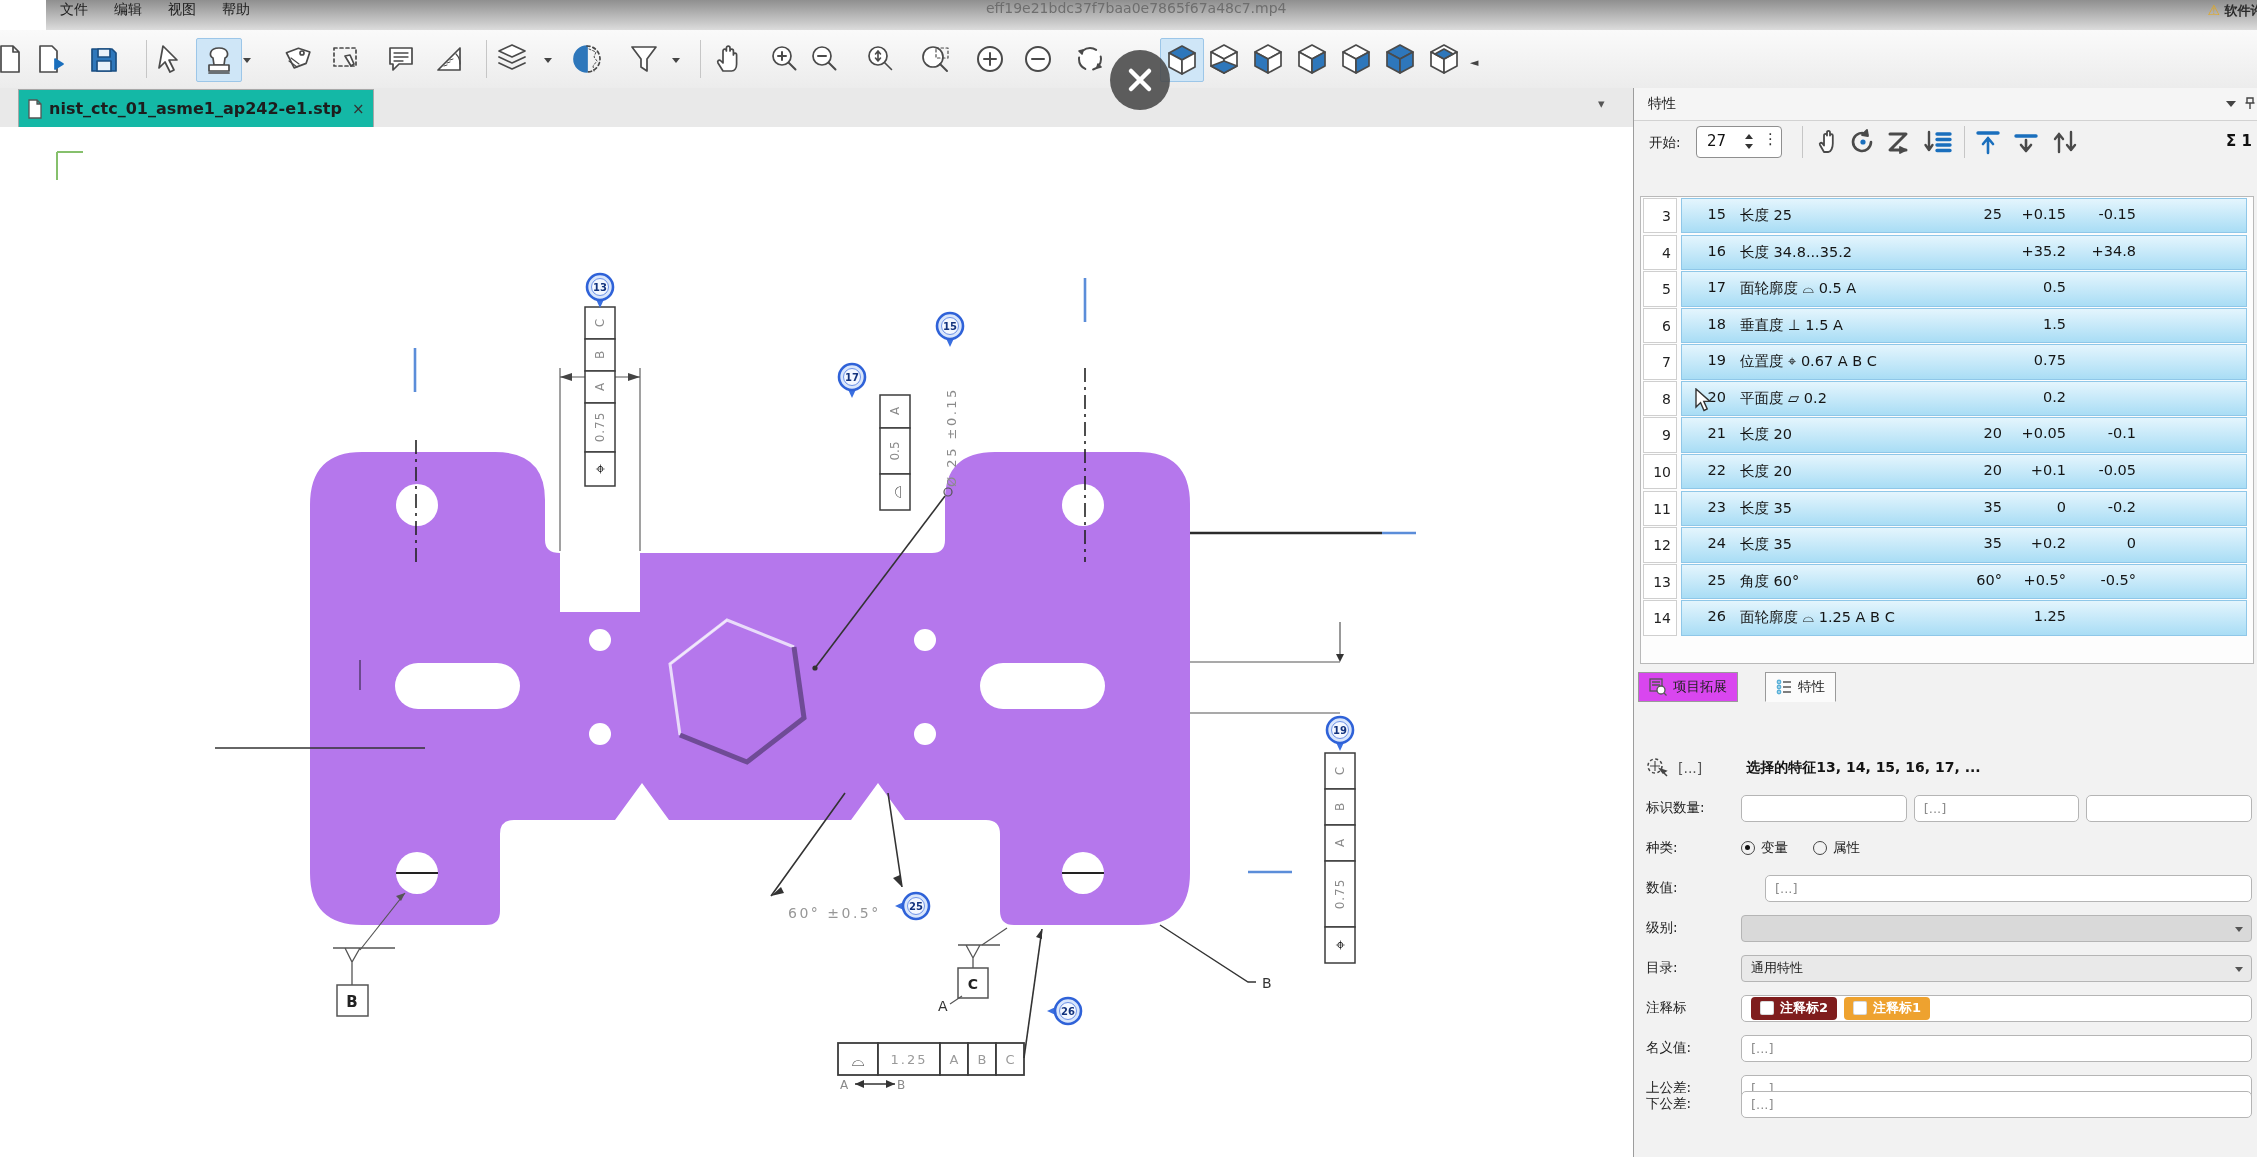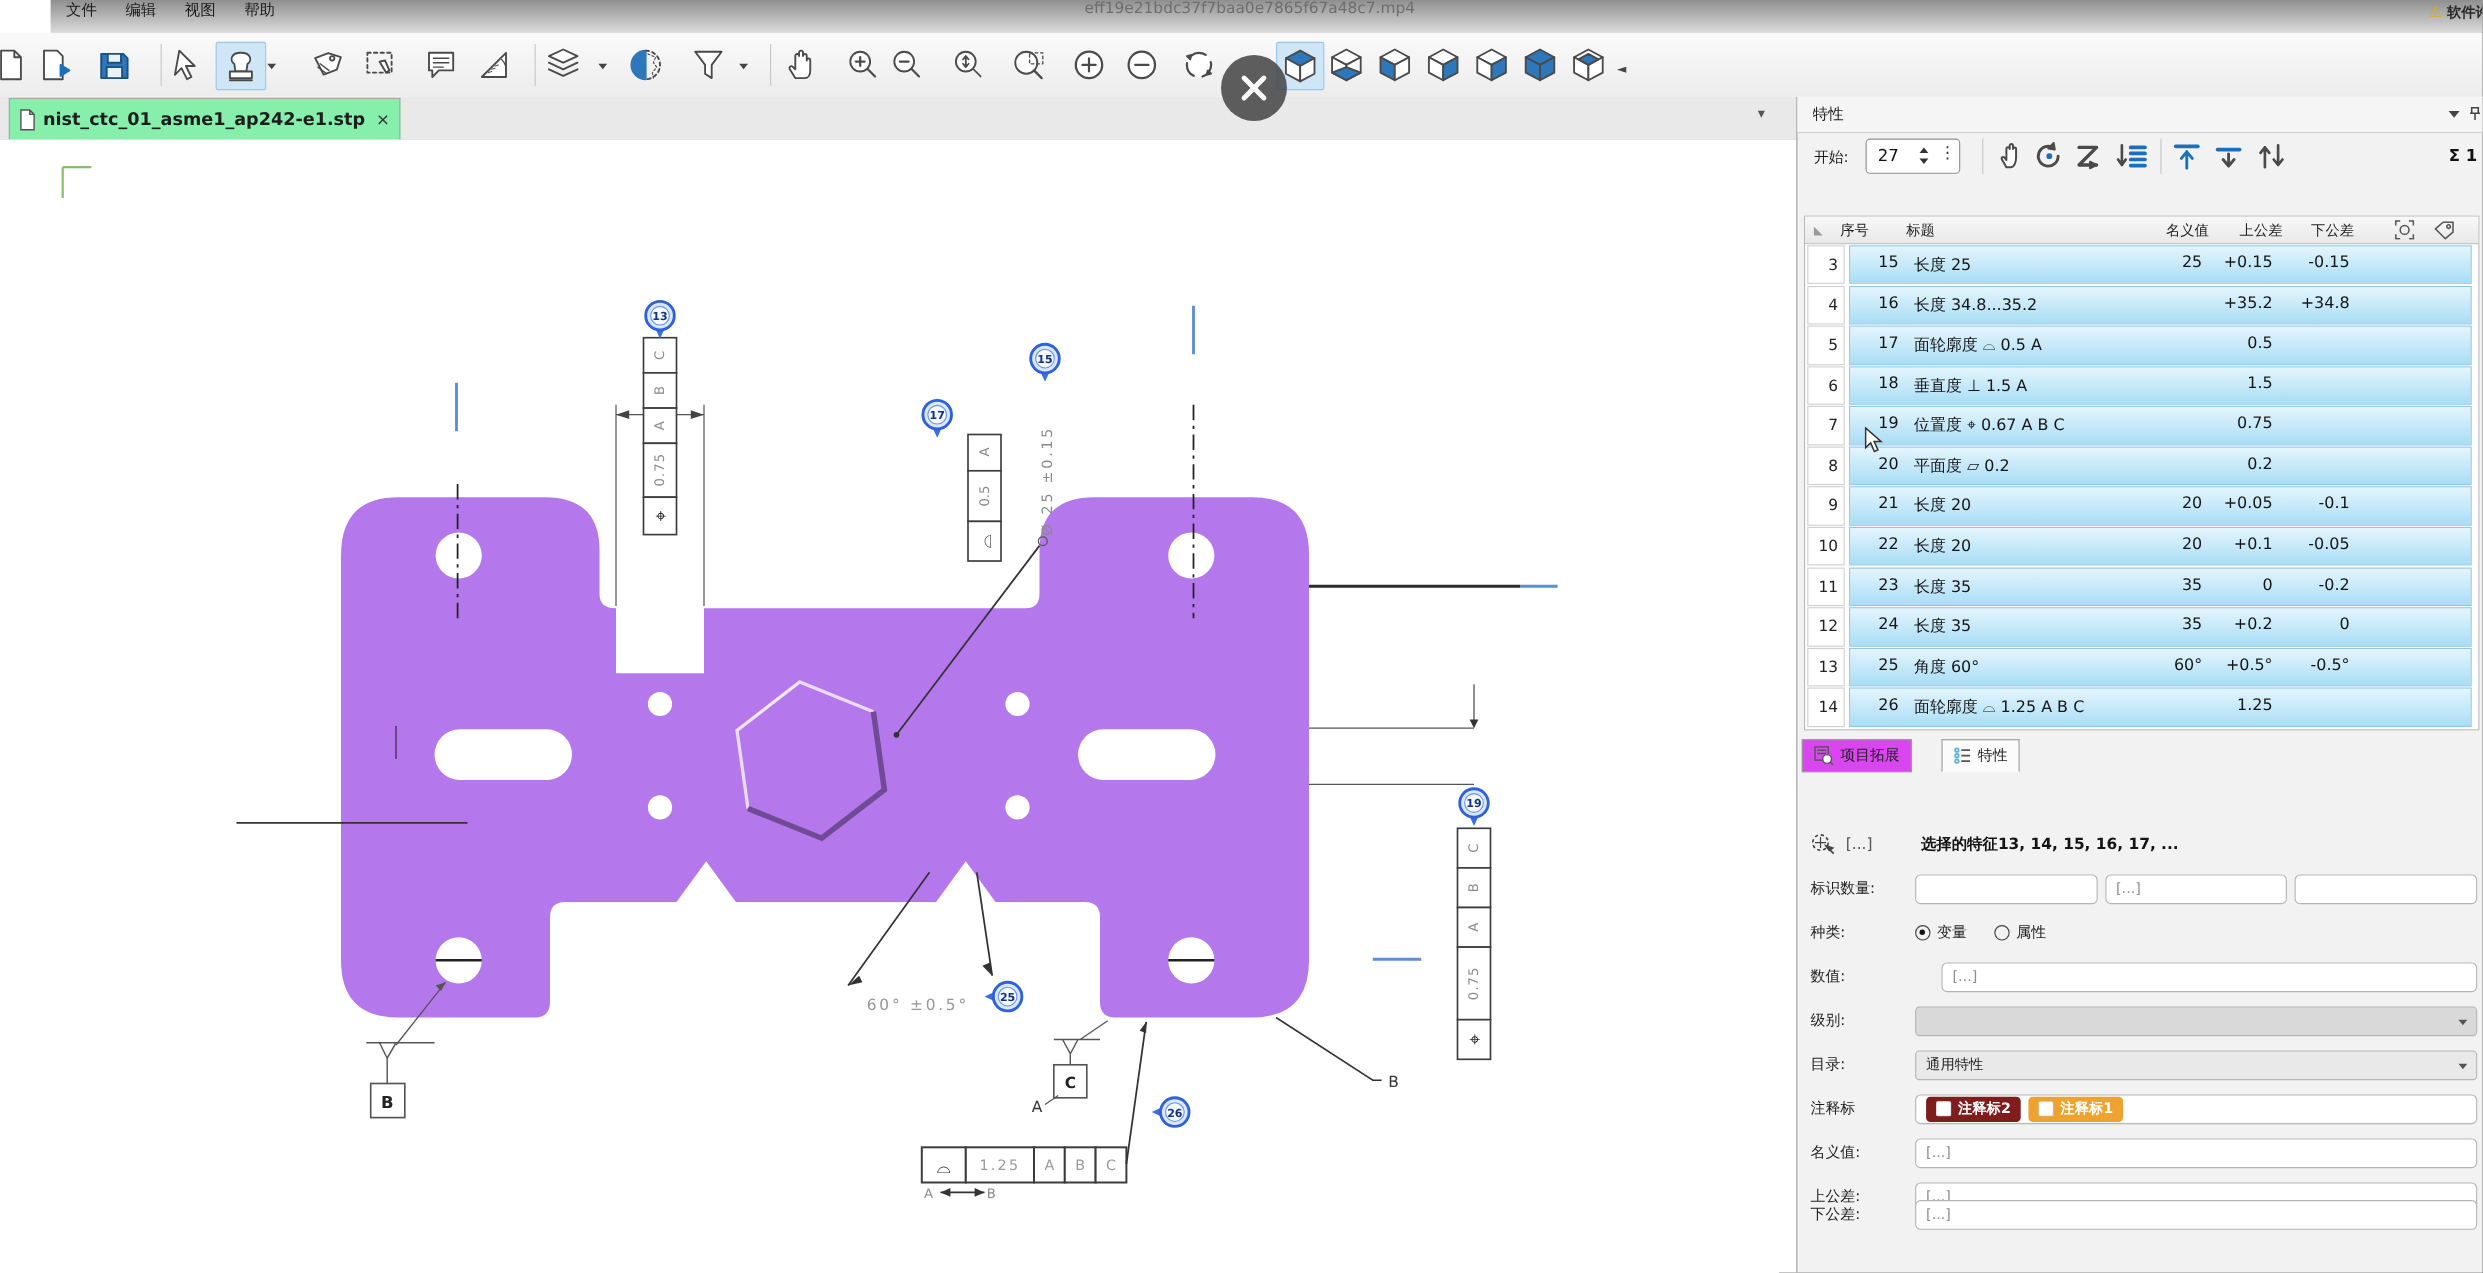--- a/index.html
+++ b/index.html
@@ -15,21 +15,21 @@
   #license2{font-size:11px;color:#9a9a9a}
   
   #toolbar{left:0;top:30px;width:2257px;height:58px;background:linear-gradient(#fafafa,#ececec)}
   .ti{position:absolute;top:8px;width:36px;height:42px;display:flex;align-items:center;justify-content:center}
   .ti svg{stroke:#4a4a4a;fill:none;stroke-width:1.7;stroke-linejoin:round;stroke-linecap:round}
   .tsep{position:absolute;top:10px;width:1px;height:38px;background:#c6c6c6}
   .hl{background:#cfe6f7;border:1px solid #9cc6e8;border-radius:2px}
   .caret{position:absolute;top:28px;width:0;height:0;border-left:4px solid transparent;border-right:4px solid transparent;border-top:5px solid #444}
   
   #tabbar{left:0;top:88px;width:1633px;height:39px;background:#e9e9e9;border-bottom:1px solid #b5b5b5}
-  #activetab{position:absolute;left:8px;top:1px;width:356px;height:38px;background:#86efac;border:1px solid #a8a8a8;border-bottom:none;display:flex;align-items:center;padding-left:8px;box-sizing:border-box}
+  #activetab{position:absolute;left:18px;top:1px;width:356px;height:38px;background:#14b8a6;border:1px solid #a8a8a8;border-bottom:none;display:flex;align-items:center;padding-left:8px;box-sizing:border-box}
   #activetab .fname{font-size:16px;font-weight:bold;color:#1d1d1d;margin:0 10px 0 6px}
   #activetab .tclose{font-size:15px;color:#333}
   
   #canvas{left:0;top:127px;width:1633px;height:1030px;background:#fff}
   
   #panel{left:1633px;top:88px;width:624px;height:1069px;background:#f2f2f2;border-left:1px solid #9d9d9d;box-sizing:border-box}
   .phead{position:absolute;left:0;width:624px;height:32px;background:#f5f5f5;border-bottom:1px solid #d2d2d2}
   .phead .ptitle{position:absolute;left:14px;top:7px;font-size:14px;color:#1b1b1b}
   .pcaret{position:absolute;top:13px;width:0;height:0;border-left:5px solid transparent;border-right:5px solid transparent;border-top:6px solid #444}
   .pin{position:absolute;top:8px;width:10px;height:14px}
@@ -541,36 +541,20 @@
             <path d="M14,12 v11 M14,23 l-5,-6 M14,23 l5,-6" stroke-width="2.6" stroke="#4a4a4a"></path>
           </svg></span>
       <span class="abs cbtn" style="left:416px;top:8px"><svg width="30" height="28">
             <path d="M9,24 V6 M9,6 l-4,5 M9,6 l4,5" stroke-width="2.4"></path>
             <path d="M21,4 v18 M21,22 l-4,-5 M21,22 l4,-5" stroke-width="2.4"></path>
           </svg></span>
       <span class="abs" style="right:6px;top:12px;font-size:15px;font-weight:bold;color:#111">Σ 1</span>
     </div>
 
     <div id="ptable">
-      <div id="thead">
-        <span style="left:8px;top:9px;width:0;height:0;border-left:8px solid transparent;border-top:8px solid #9a9a9a;transform:rotate(180deg)"></span>
-        <span style="left:32px">序号</span>
-        <span style="left:92px">标题</span>
-        <span style="left:315px;width:52px;text-align:right">名义值</span>
-        <span style="left:378px;width:56px;text-align:right">上公差</span>
-        <span style="left:443px;width:56px;text-align:right">下公差</span>
-        <span style="left:536px;top:3px"><svg width="18" height="18" stroke="#555" fill="none" stroke-width="1.4">
-              <path d="M1,5 V1 h4 M13,1 h4 v4 M17,13 v4 h-4 M5,17 H1 v-4"></path>
-              <circle cx="9" cy="9" r="4"></circle>
-            </svg></span>
-        <span style="left:572px;top:3px"><svg width="18" height="18" stroke="#555" fill="none" stroke-width="1.4">
-              <path d="M1,8 l7,-6 h9 v9 l-7,6 z"></path>
-              <circle cx="13" cy="6" r="1.6"></circle>
-            </svg></span>
-      </div>
       <div id="tbody">
           <div class="trow">
             <div class="tidx">3</div>
             <div class="tbar">
               <span class="tid">15</span>
               <span class="ttitle">长度 25</span>
               <span class="tnom">25</span>
               <span class="tup">+0.15</span>
               <span class="tlo">-0.15</span>
             </div>

